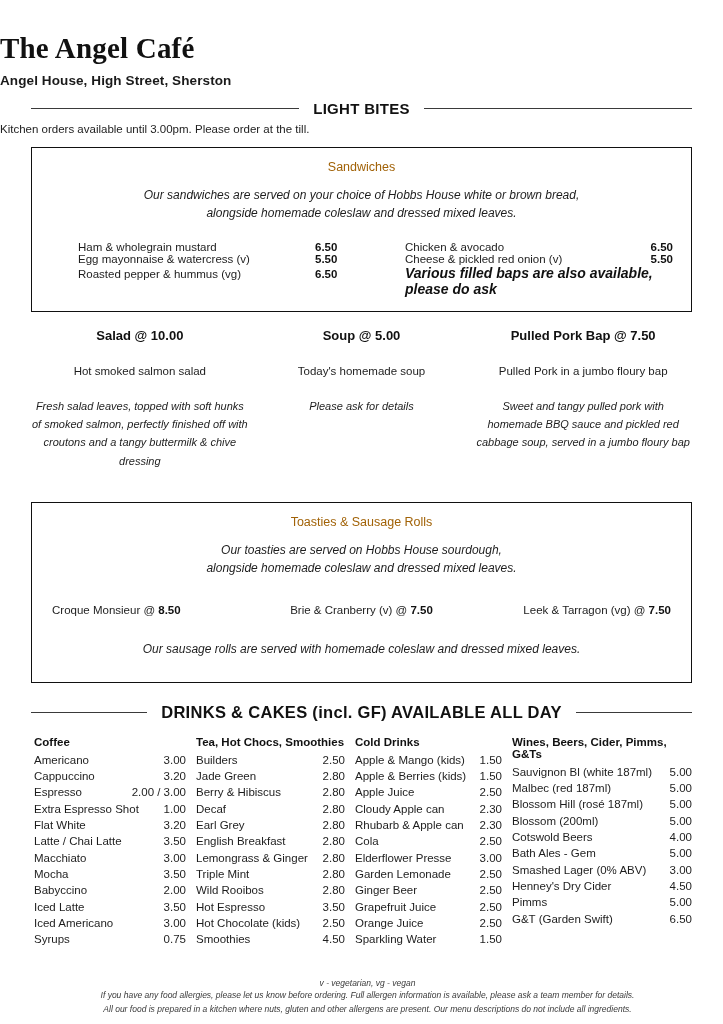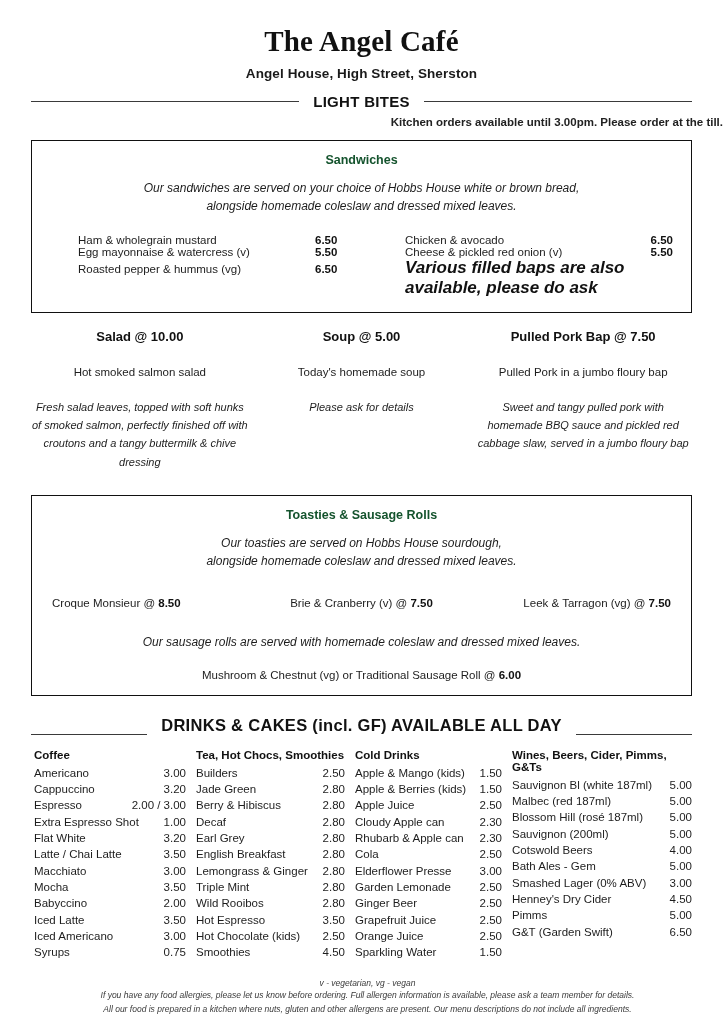--- a/index.html
+++ b/index.html
@@ -17,21 +17,21 @@
     overflow: hidden;
   }
   .page {
     width: 723px;
     height: 1024px;
     padding: 0;
     position: relative;
   }
 
   
-  .masthead { text-align: center; padding-top: 26px; }
+  .masthead { text-align: left; padding-top: 33px; }
   .cafe-title {
     font-family: "Liberation Serif", serif;
     font-size: 29px;
     font-weight: bold;
     letter-spacing: 0.2px;
     color: #111111;
     line-height: 1.1;
     margin: 0;
   }
   .cafe-address {
@@ -56,38 +56,37 @@
   }
   .rule-heading .label {
     font-size: 15px;
     font-weight: bold;
     letter-spacing: 0.3px;
     white-space: nowrap;
     color: #111111;
   }
   .rule-heading.big .label { font-size: 16.5px; }
   .sub-note {
-    text-align: right;
+    text-align: left;
     font-size: 11.5px;
     color: #222222;
     margin-top: 6px;
-    font-weight: bold;
   }
 
   
   .panel {
     border: 1.6px solid #111111;
     margin: 12px 31px 0 31px;
     padding: 12px 14px 14px 14px;
   }
   .panel-title {
     text-align: center;
     font-size: 12.5px;
-    font-weight: bold;
-    color: #14532d;
+    font-weight: normal;
+    color: #a16207;
     margin-bottom: 12px;
   }
   .panel-intro {
     text-align: center;
     font-style: italic;
     font-size: 12px;
     line-height: 1.55;
     color: #1d1d1d;
   }
 
@@ -97,21 +96,21 @@
     display: grid;
     grid-template-columns: 237px 90px 1fr 55px;
     align-items: baseline;
     padding-left: 32px;
     padding-right: 4px;
   }
   .sw-name { font-size: 11.5px; color: #1d1d1d; }
   .sw-price { font-size: 11.5px; font-weight: bold; color: #111111; }
   .sw-price.right { text-align: right; }
   .sw-note {
-    font-size: 17px;
+    font-size: 14px;
     font-weight: bold;
     font-style: italic;
     color: #111111;
     grid-column: 3 / span 2;
   }
 
   
   .tri {
     display: grid;
     grid-template-columns: 1fr 1fr 1fr;
@@ -251,42 +250,41 @@
       <div class="tri-desc">Fresh salad leaves, topped with soft hunks of smoked salmon, perfectly finished off with croutons and a tangy buttermilk &amp; chive dressing</div>
     </div>
     <div class="tri-col">
       <div class="tri-head">Soup @ 5.00</div>
       <div class="tri-item">Today's homemade soup</div>
       <div class="tri-desc">Please ask for details</div>
     </div>
     <div class="tri-col">
       <div class="tri-head">Pulled Pork Bap @ 7.50</div>
       <div class="tri-item">Pulled Pork in a jumbo floury bap</div>
-      <div class="tri-desc">Sweet and tangy pulled pork with homemade BBQ sauce and pickled red cabbage slaw, served in a jumbo floury bap</div>
-    </div>
-  </div>
-
-  <div class="panel" style="margin-top:24px;padding-bottom:14px;">
+      <div class="tri-desc">Sweet and tangy pulled pork with homemade BBQ sauce and pickled red cabbage soup, served in a jumbo floury bap</div>
+    </div>
+  </div>
+
+  <div class="panel" style="margin-top:32px;padding-bottom:26px;">
     <div class="panel-title">Toasties &amp; Sausage Rolls</div>
     <div class="panel-intro">
       <div>Our toasties are served on Hobbs House sourdough,</div>
       <div>alongside homemade coleslaw and dressed mixed leaves.</div>
     </div>
 
     <div class="toastie-row">
       <div><span>Croque Monsieur @ </span><b>8.50</b></div>
       <div><span>Brie &amp; Cranberry (v) @ </span><b>7.50</b></div>
       <div><span>Leek &amp; Tarragon (vg) @ </span><b>7.50</b></div>
     </div>
 
     <div class="panel-line-italic">Our sausage rolls are served with homemade coleslaw and dressed mixed leaves.</div>
-    <div class="panel-line"><span>Mushroom &amp; Chestnut (vg) or Traditional Sausage Roll @ </span><b>6.00</b></div>
-  </div>
-
-  <div class="rule-heading big" style="margin-top:20px;align-items:flex-end;">
+  </div>
+
+  <div class="rule-heading big" style="margin-top:20px;">
     <span class="line"></span>
     <span class="label">DRINKS &amp; CAKES (incl. GF) AVAILABLE ALL DAY</span>
     <span class="line"></span>
   </div>
 
   <div class="drinks">
 
     <div class="dcol">
       <div class="dhead">Coffee</div>
       <div class="drow">
@@ -451,21 +449,21 @@
         </div>
       <div class="drow">
           <span class="dname">Malbec (red 187ml)</span>
           <span class="dprice">5.00</span>
         </div>
       <div class="drow">
           <span class="dname">Blossom Hill (rosé 187ml)</span>
           <span class="dprice">5.00</span>
         </div>
       <div class="drow">
-          <span class="dname">Sauvignon (200ml)</span>
+          <span class="dname">Blossom (200ml)</span>
           <span class="dprice">5.00</span>
         </div>
       <div class="drow">
           <span class="dname">Cotswold Beers</span>
           <span class="dprice">4.00</span>
         </div>
       <div class="drow">
           <span class="dname">Bath Ales - Gem</span>
           <span class="dprice">5.00</span>
         </div>

